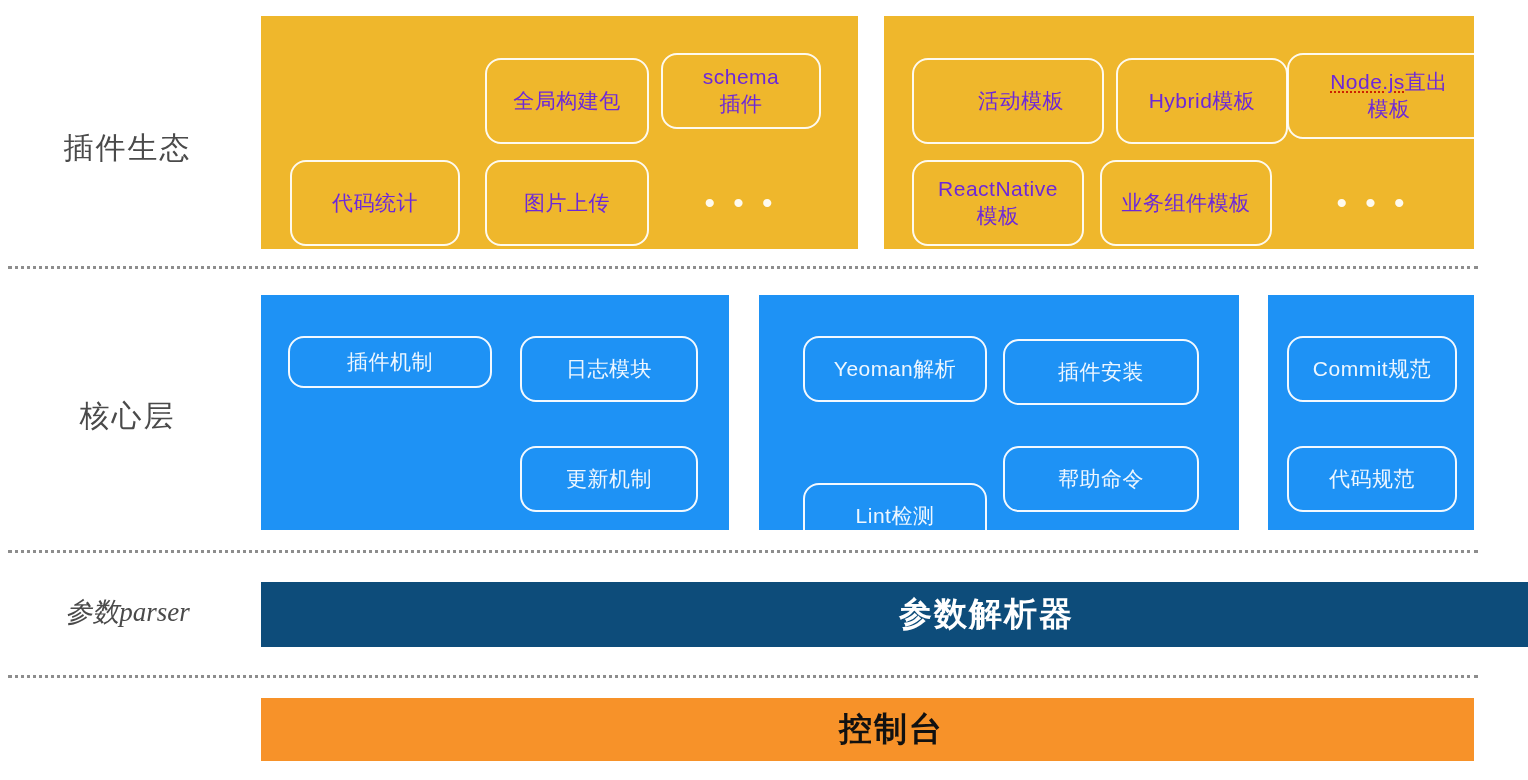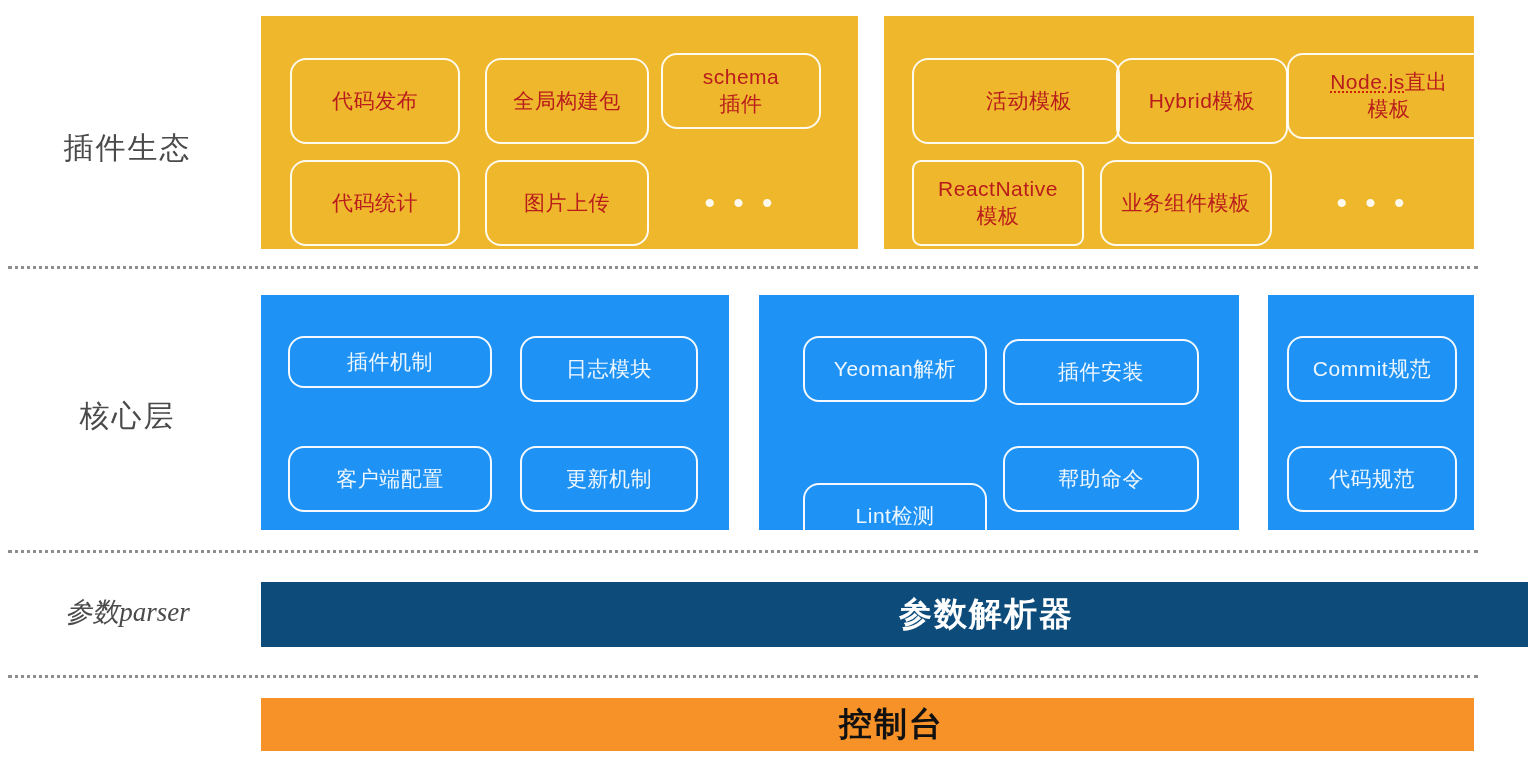--- a/index.html
+++ b/index.html
@@ -57,21 +57,21 @@
 
   .chip {
     position: absolute;
     box-sizing: border-box;
     border: 2px solid rgba(255,255,255,0.92);
     border-radius: 16px;
     display: flex;
     align-items: center;
     justify-content: center;
     text-align: center;
-    color: #b91c1c;
+    color: #6d28d9;
     font-size: 21px;
     line-height: 1.28;
     padding: 2px 6px;
     letter-spacing: 0.5px;
   }
   .panel.blue .chip {
     color: #eef7ff;
     border-color: rgba(255,255,255,0.95);
   }
 
@@ -116,54 +116,52 @@
 <div class="row-label" style="top:396px;">核心层</div>
 
 <div class="row-label italic" style="top:594px;">参数parser</div>
 
 <div class="divider" style="top:266px;"></div>
 <div class="divider" style="top:550px;"></div>
 <div class="divider" style="top:675px;"></div>
 
 <div class="panel yellow" style="left:261px; top:16px; width:597px; height:233px;">
   <div class="chip-grid">
-    <div class="chip" style="left:29px; top:42px; width:170px; height:86px;">代码发布</div>
     <div class="chip" style="left:224px; top:42px; width:164px; height:86px;">全局构建包</div>
     <div class="chip" style="left:400px; top:37px; width:160px; height:76px; flex-direction:column;">
       <span>schema</span>
       <span>插件</span>
     </div>
     <div class="chip" style="left:29px; top:144px; width:170px; height:86px;">代码统计</div>
     <div class="chip" style="left:224px; top:144px; width:164px; height:86px;">图片上传</div>
     <div class="ellipsis" style="left:400px; top:144px; width:160px; height:86px;">• • •</div>
   </div>
 </div>
 
 <div class="panel yellow" style="left:884px; top:16px; width:590px; height:233px;">
   <div class="chip-grid">
-    <div class="chip" style="left:28px; top:42px; width:208px; height:86px;padding-left:32px;">活动模板</div>
+    <div class="chip" style="left:28px; top:42px; width:192px; height:86px;padding-left:32px;">活动模板</div>
     <div class="chip" style="left:216px; top:42px; width:172px; height:86px;margin-left:16px;">Hybrid模板</div>
     <div class="chip" style="left:403px; top:37px; width:204px; height:86px; flex-direction:column;">
       <span><span class="spellcheck">Node.js</span><span>直出</span></span>
       <span>模板</span>
     </div>
-    <div class="chip" style="left:28px; top:144px; width:172px; height:86px; flex-direction:column;border-radius:9px;">
+    <div class="chip" style="left:28px; top:144px; width:172px; height:86px; flex-direction:column;">
       <span>ReactNative</span>
       <span>模板</span>
     </div>
     <div class="chip" style="left:216px; top:144px; width:172px; height:86px;">业务组件模板</div>
     <div class="ellipsis" style="left:403px; top:144px; width:172px; height:86px;">• • •</div>
   </div>
 </div>
 
 <div class="panel blue" style="left:261px; top:295px; width:468px; height:235px;">
   <div class="chip-grid">
     <div class="chip" style="left:27px; top:41px; width:204px; height:52px;">插件机制</div>
     <div class="chip" style="left:259px; top:41px; width:178px; height:66px;">日志模块</div>
-    <div class="chip" style="left:27px; top:151px; width:204px; height:66px;">客户端配置</div>
     <div class="chip" style="left:259px; top:151px; width:178px; height:66px;">更新机制</div>
   </div>
 </div>
 
 <div class="panel blue" style="left:759px; top:295px; width:480px; height:235px;">
   <div class="chip-grid">
     <div class="chip" style="left:44px; top:41px; width:184px; height:66px;">Yeoman解析</div>
     <div class="chip" style="left:244px; top:44px; width:196px; height:66px;">插件安装</div>
     <div class="chip" style="left:44px; top:151px; width:184px; height:66px;margin-top:37px;">Lint检测</div>
     <div class="chip" style="left:244px; top:151px; width:196px; height:66px;">帮助命令</div>
@@ -174,15 +172,15 @@
   <div class="chip-grid">
     <div class="chip" style="left:19px; top:41px; width:170px; height:66px;">Commit规范</div>
     <div class="chip" style="left:19px; top:151px; width:170px; height:66px;">代码规范</div>
   </div>
 </div>
 
 <div class="bar parser" style="left:261px; top:582px; width:1451px; height:65px;justify-content:center;">
   <span>参数解析器</span>
 </div>
 
-<div class="bar console" style="left:261px; top:698px; width:1213px; height:53px;padding-left:48px;">
+<div class="bar console" style="left:261px; top:698px; width:1213px; height:63px;padding-left:48px;">
   <span>控制台</span>
 </div>
 
 </body></html>

